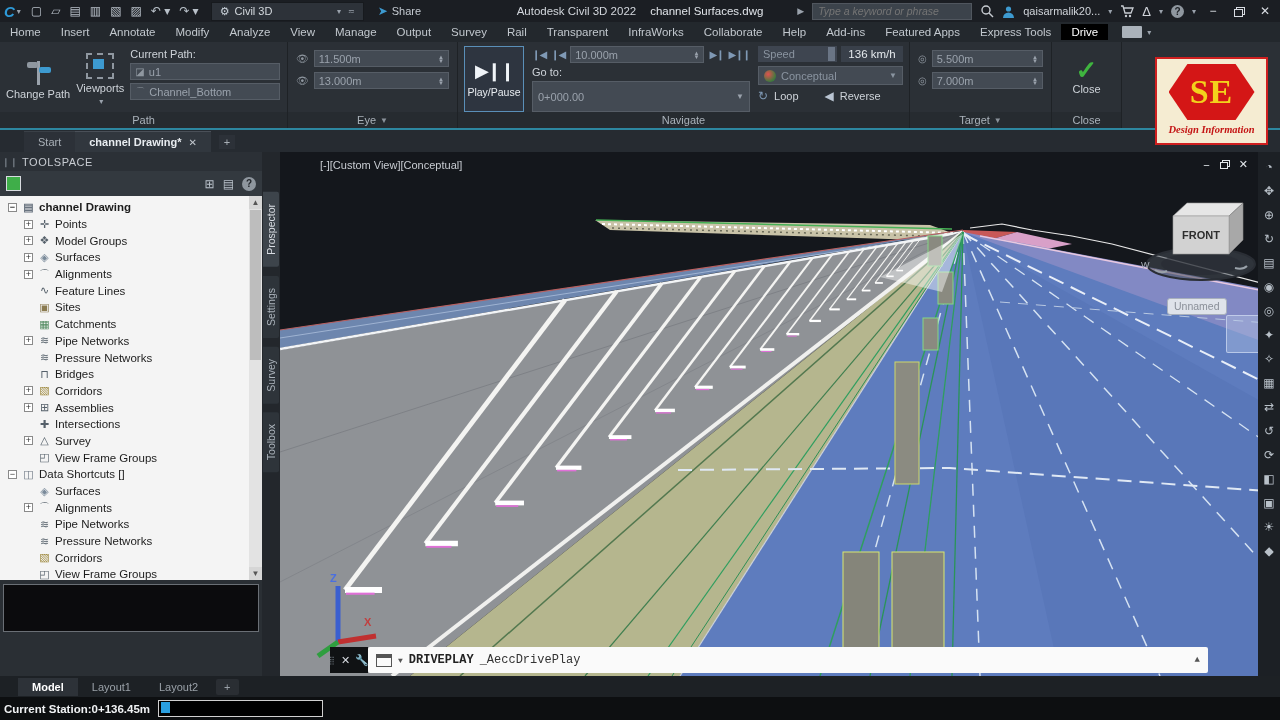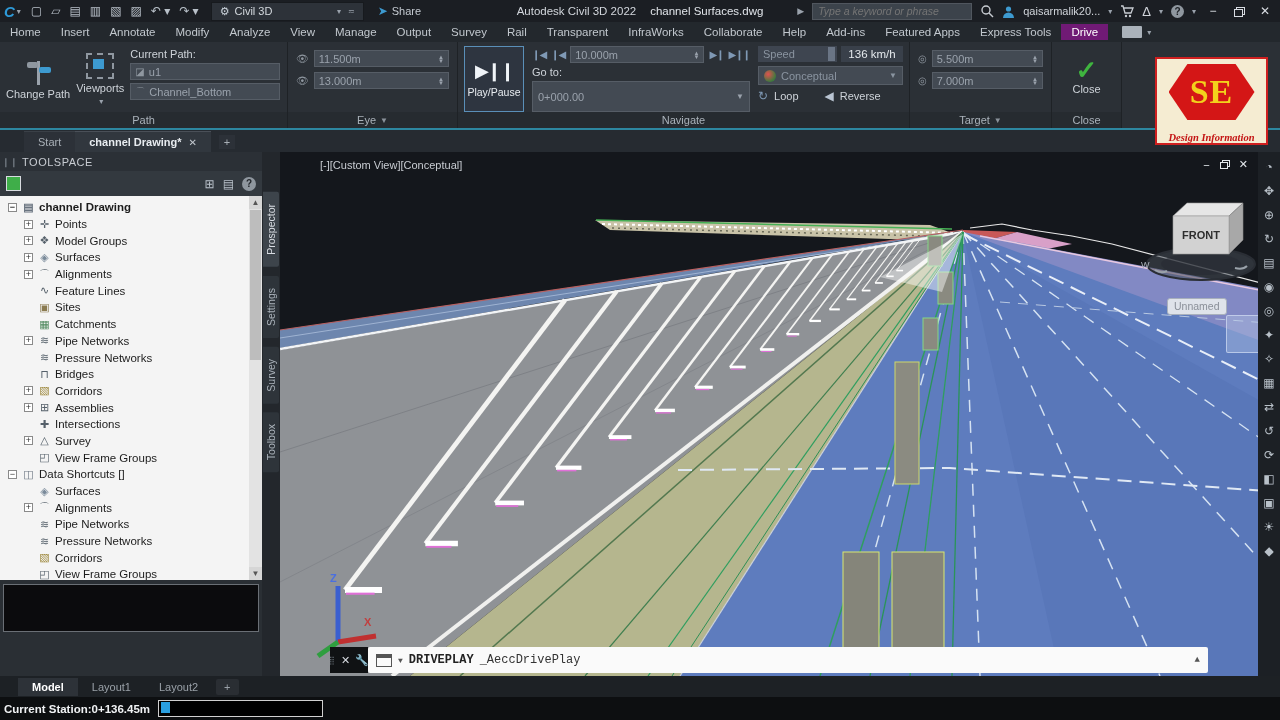--- a/index.html
+++ b/index.html
@@ -39,21 +39,21 @@
              font-size:10px;font-weight:bold;display:flex;align-items:center;justify-content:center;}
   .winbtn{color:#d8dce2;font-size:12px;width:18px;text-align:center;}
   #win-restore{position:relative;width:10px;height:9px;margin:0 4px;}
   #win-restore:before{content:"";position:absolute;left:2px;top:0;width:7px;height:6px;border:1px solid #d8dce2;}
   #win-restore:after{content:"";position:absolute;left:0;top:2px;width:7px;height:6px;border:1px solid #d8dce2;background:#1b1e23;}
 
   
   #menubar{position:absolute;left:0;top:22px;width:1280px;height:20px;background:#23282d;
            display:flex;align-items:center;font-size:11.5px;color:#c2c8ce;}
   .menu-tab{padding:2px 10px;cursor:default;}
-  .menu-tab.active{background:#701a75;color:#fff;}
+  .menu-tab.active{background:#000000;color:#fff;}
   #menu-extra{display:flex;align-items:center;gap:3px;margin-left:14px;}
   #menu-extra .imgbox{width:20px;height:12px;background:#aab2ba;border-radius:1px;}
 
   
   #ribbon{position:absolute;left:0;top:42px;width:1280px;height:86px;background:#2b3036;display:flex;}
   .rpanel{position:relative;height:86px;border-right:1px solid #1e2226;box-sizing:border-box;}
   .plabel{position:absolute;left:0;right:0;bottom:0;height:16px;background:#262b30;color:#aab2ba;
           font-size:11px;display:flex;align-items:center;justify-content:center;gap:4px;}
   .plabel .pcaret{font-size:8px;color:#8a929a;}
   .bigbtn{display:flex;flex-direction:column;align-items:center;justify-content:center;gap:3px;
@@ -201,21 +201,21 @@
 
   
   #se-logo{position:absolute;left:1155px;top:57px;width:113px;height:88px;background:#f5ecd2;
            border:2px solid #cf1f1f;box-sizing:border-box;z-index:50;display:flex;flex-direction:column;
            align-items:center;justify-content:flex-start;}
   #se-hex{margin-top:5px;width:86px;height:56px;background:#d41616;
           clip-path:polygon(22% 0,78% 0,100% 50%,78% 100%,22% 100%,0 50%);
           display:flex;align-items:center;justify-content:center;}
   #se-initials{font-family:"Liberation Serif",serif;font-weight:bold;font-size:34px;color:#f3d11c;letter-spacing:1px;}
   #se-caption{font-family:"Liberation Serif",serif;font-style:italic;font-weight:bold;
-              color:#c41414;font-size:10.5px;margin-top:12px;white-space:nowrap;}
+              color:#c41414;font-size:10.5px;margin-top:4px;white-space:nowrap;}
 </style>
 </head>
 <body>
 
 <div id="root" class="noselect">
 
   <div id="titlebar">
     <div id="app-menu">
       <span id="app-c">C</span>
       <span class="caret">▾</span>

